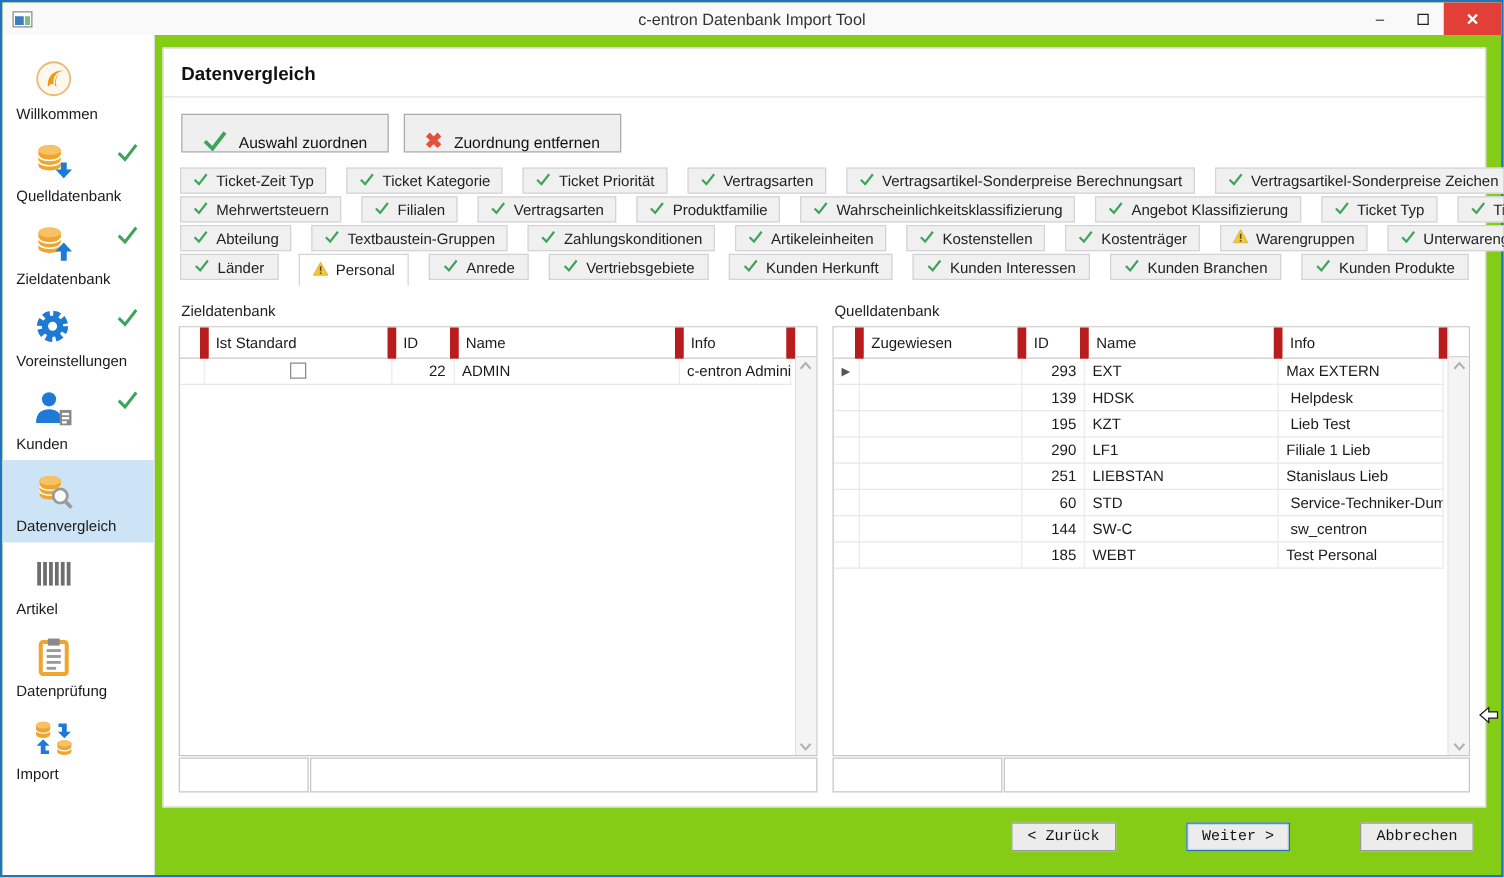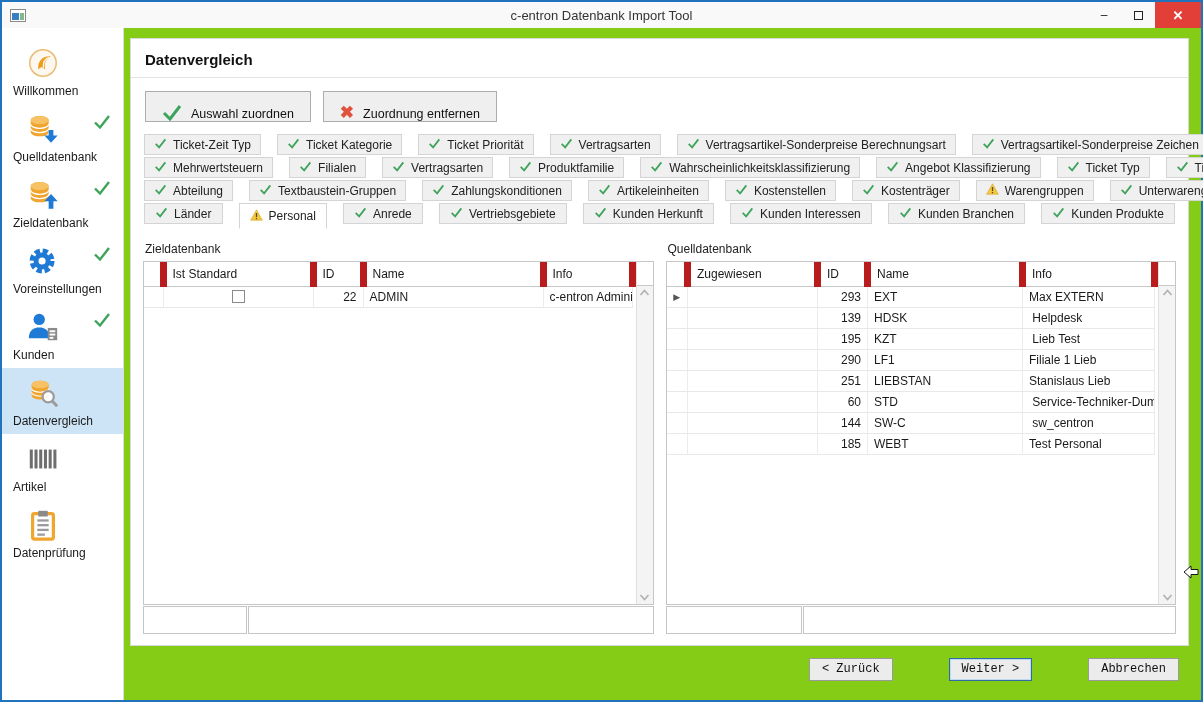--- a/index.html
+++ b/index.html
@@ -201,20 +201,35 @@
             <rect x="13" y="3" width="10" height="6" fill="#8a8a8a"></rect>
             <rect x="12" y="12" width="12" height="2.4" fill="#9a9a9a"></rect>
             <rect x="12" y="17" width="12" height="2.4" fill="#9a9a9a"></rect>
             <rect x="12" y="22" width="12" height="2.4" fill="#9a9a9a"></rect>
             <rect x="12" y="27" width="8" height="2.4" fill="#9a9a9a"></rect>
           </svg>
         </div>
         <div class="slabel">Datenprüfung</div>
       </div>
 
+      <div class="side-item">
+        <div class="irow">
+          <svg class="main-ic" width="34" height="34" viewBox="0 0 36 36">
+            <path d="M3 6.5 a6 2.8 0 0 1 12 0 v8 a6 2.8 0 0 1 -12 0 z" fill="#f0a52f"></path>
+            <ellipse cx="9" cy="6.5" rx="6" ry="2.8" fill="#f7c263"></ellipse>
+            <path d="M3 10.5 a6 2.8 0 0 0 12 0" stroke="#fff" stroke-width="1.1" fill="none"></path>
+            <path d="M21 22 a6 2.8 0 0 1 12 0 v7 a6 2.8 0 0 1 -12 0 z" fill="#f0a52f"></path>
+            <ellipse cx="27" cy="22" rx="6" ry="2.8" fill="#f7c263"></ellipse>
+            <path d="M21 25.5 a6 2.8 0 0 0 12 0" stroke="#fff" stroke-width="1.1" fill="none"></path>
+            <path d="M18 7 h7 v7 h3.5 l-5.5 5.5 -5.5 -5.5 H21 v-4 h-3 z" fill="#1e7ad4" transform="translate(4,-2)"></path>
+            <path d="M18 29 h-7 v-7 H7.5 l5.5 -5.5 5.5 5.5 H15 v4 h3 z" fill="#1e7ad4" transform="translate(-4,2)"></path>
+          </svg>
+        </div>
+        <div class="slabel">Import</div>
+      </div>
 
     </div>
 
     <div class="main-wrap">
       <div class="main-panel">
         <div class="page-title">Datenvergleich</div>
         <div class="title-sep"></div>
 
         <div class="toolbar">
           <button class="tb-btn">

